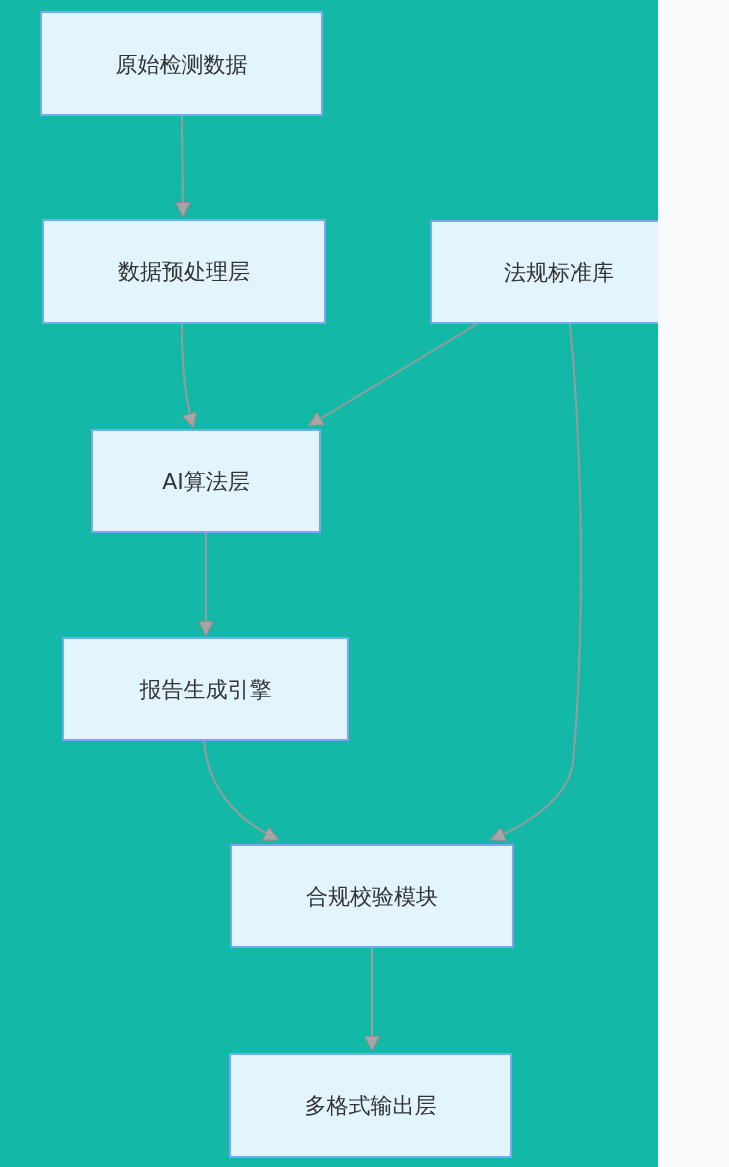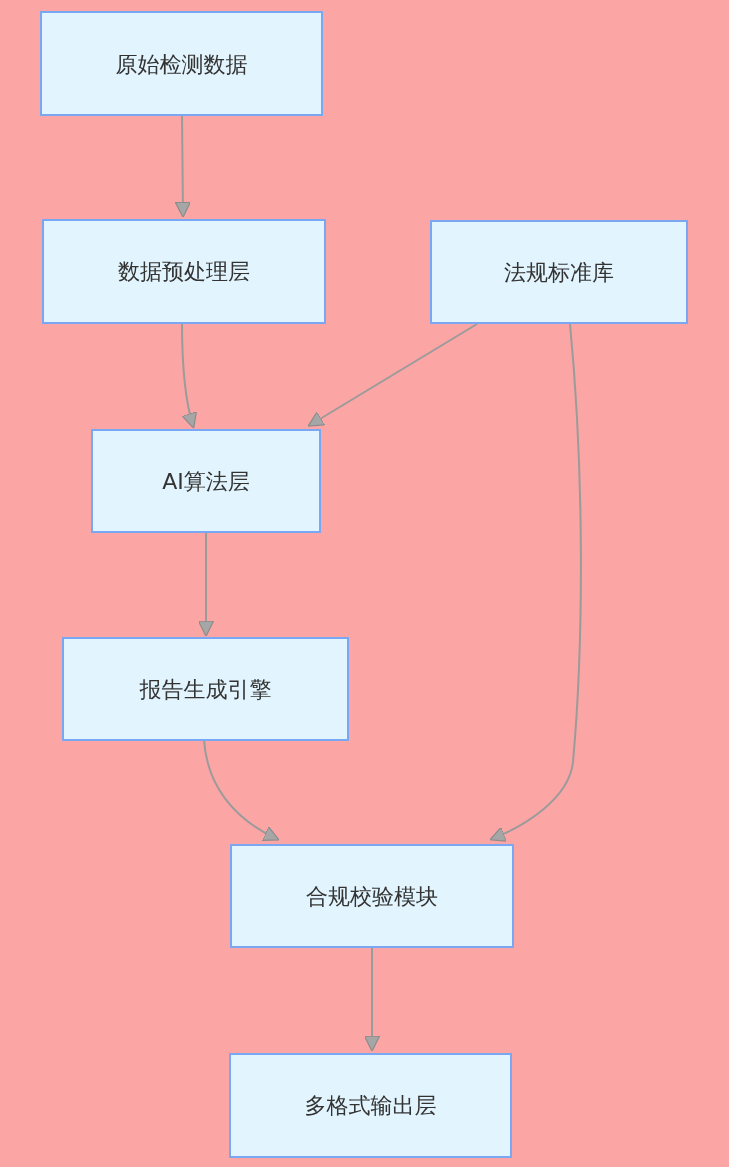--- a/index.html
+++ b/index.html
@@ -3,23 +3,23 @@
   <meta charset="utf-8">
   <style>
     html, body {
       margin: 0;
       padding: 0;
       background: #F8F9FB;
       font-family: "DejaVu Sans", "Liberation Sans", sans-serif;
     }
     .canvas {
       position: relative;
-      width: 729px;
+      width: 658px;
       height: 1167px;
-      background: #fca5a5;
+      background: #14b8a6;
       overflow: hidden;
     }
     svg { display: block; }
     .node-rect {
       fill: #E2F4FD;
       stroke: #7AA7F2;
       stroke-width: 2px;
     }
     .node-label {
       fill: #333333;

